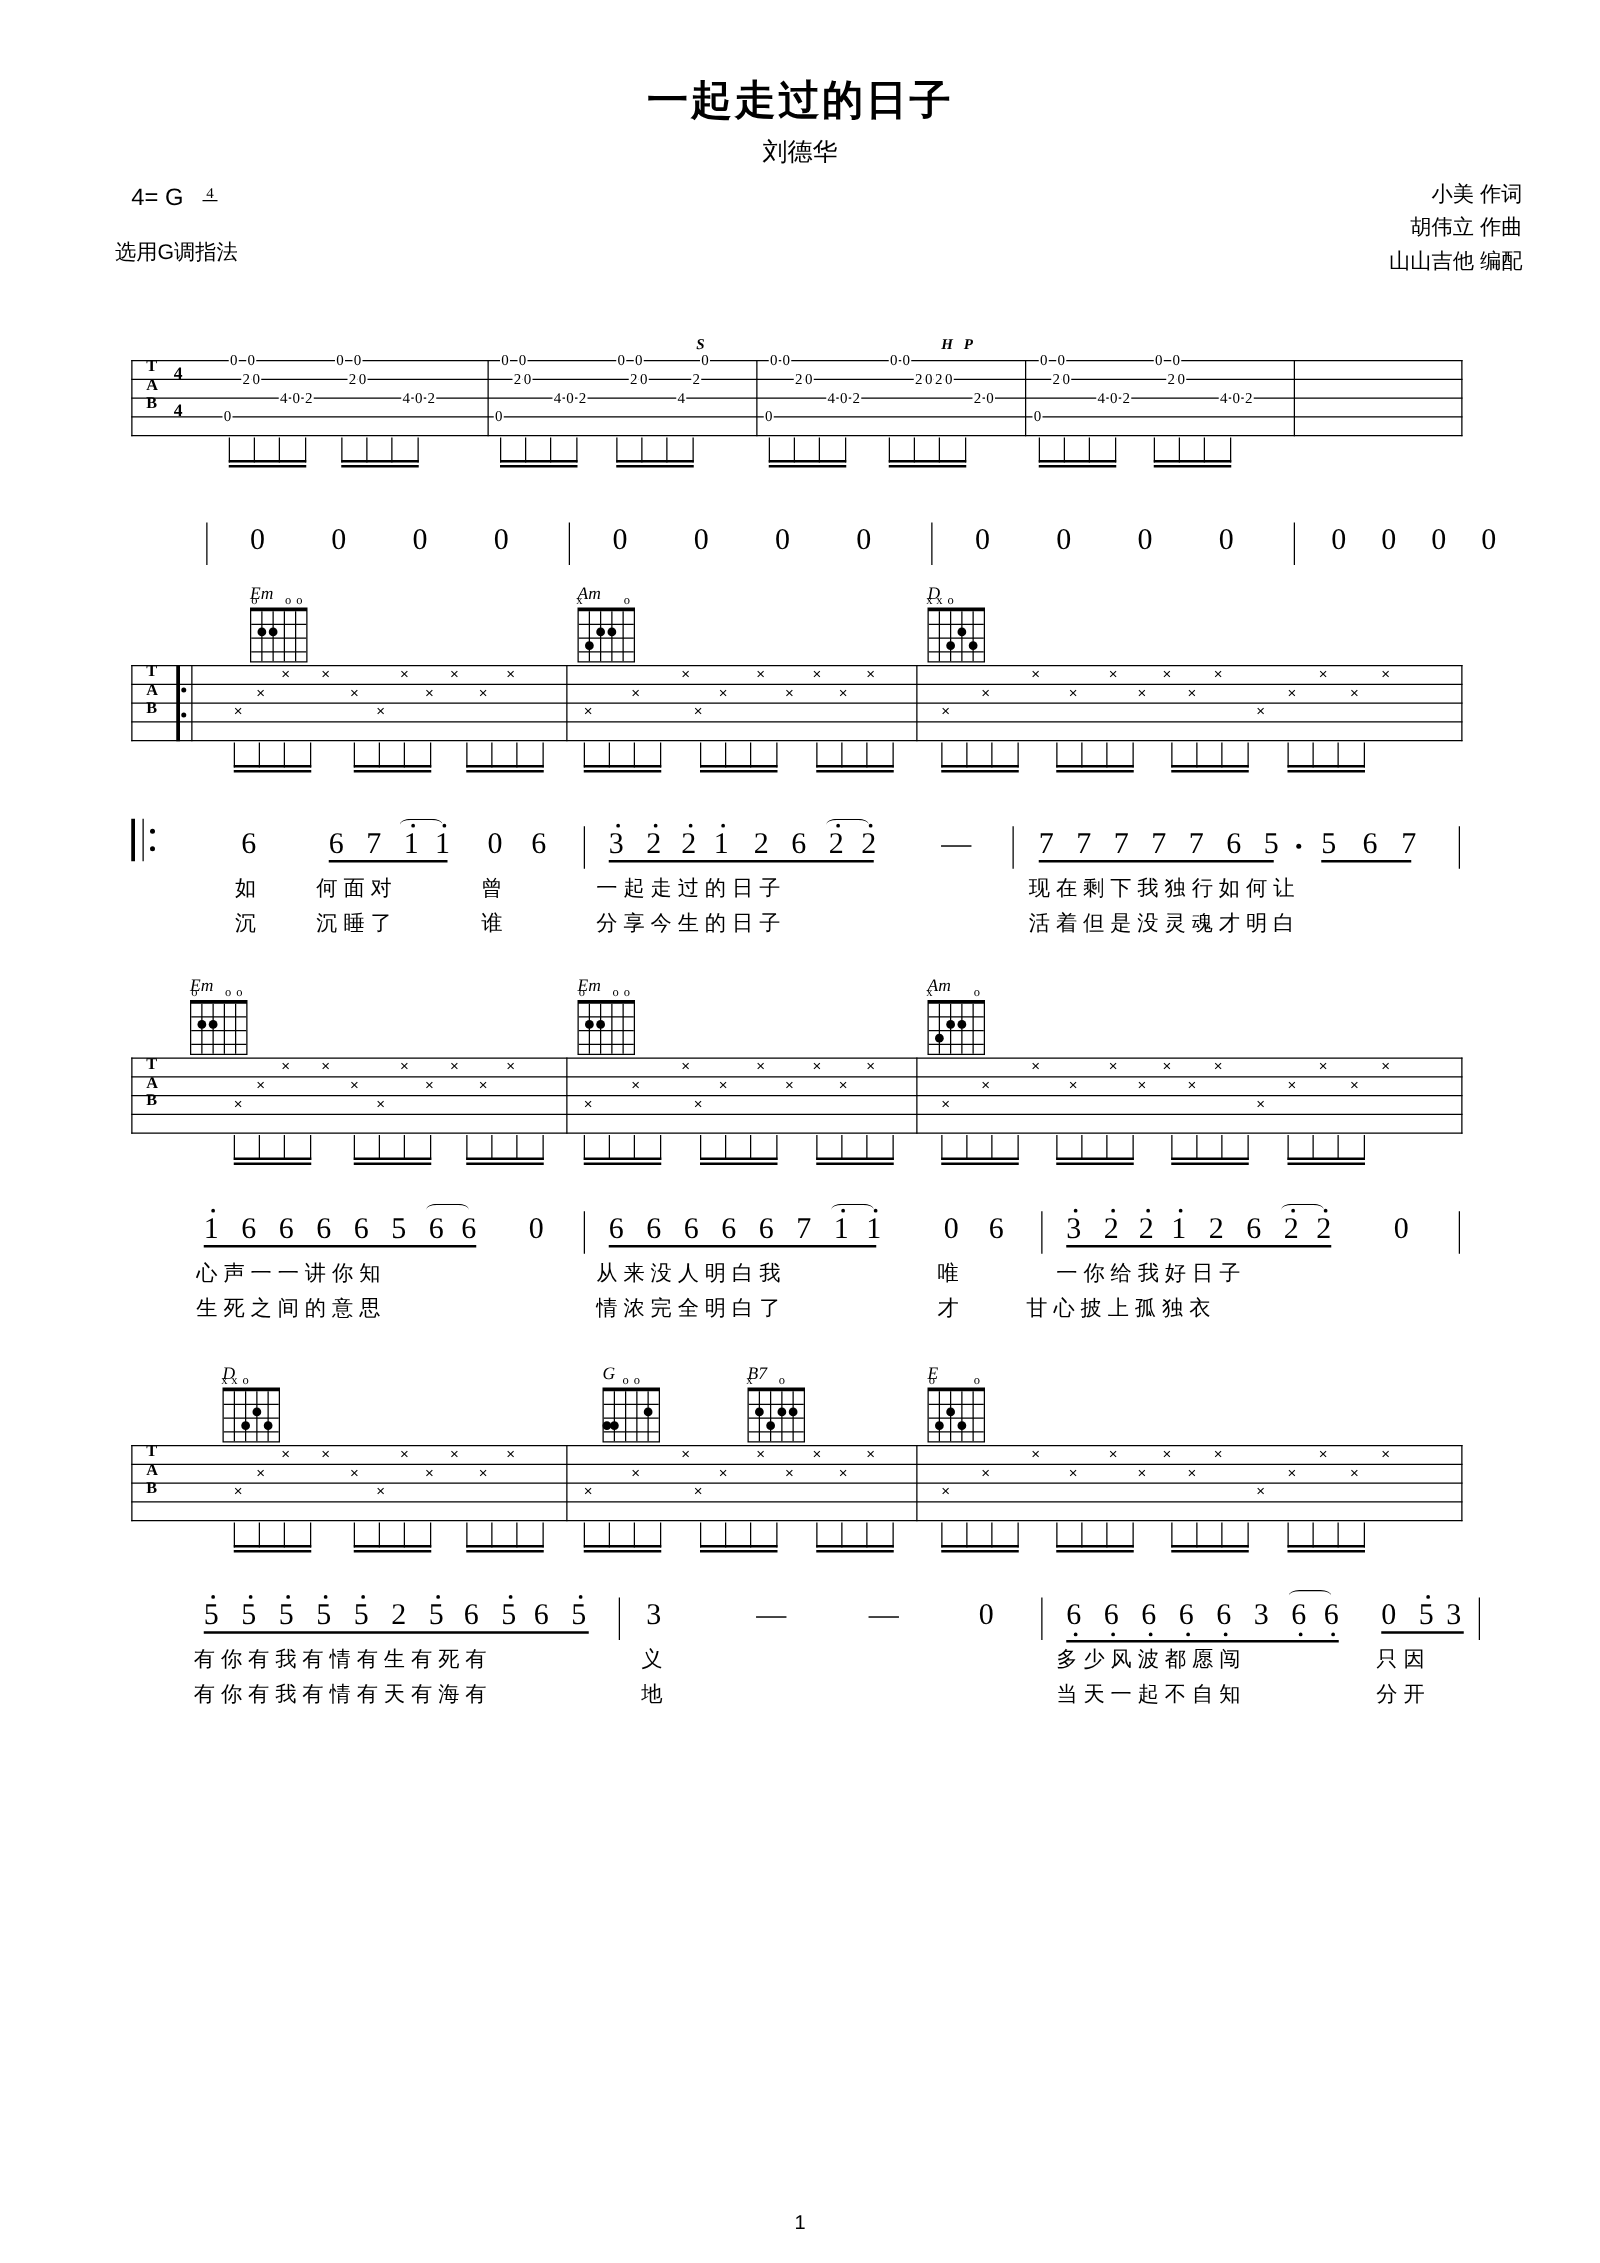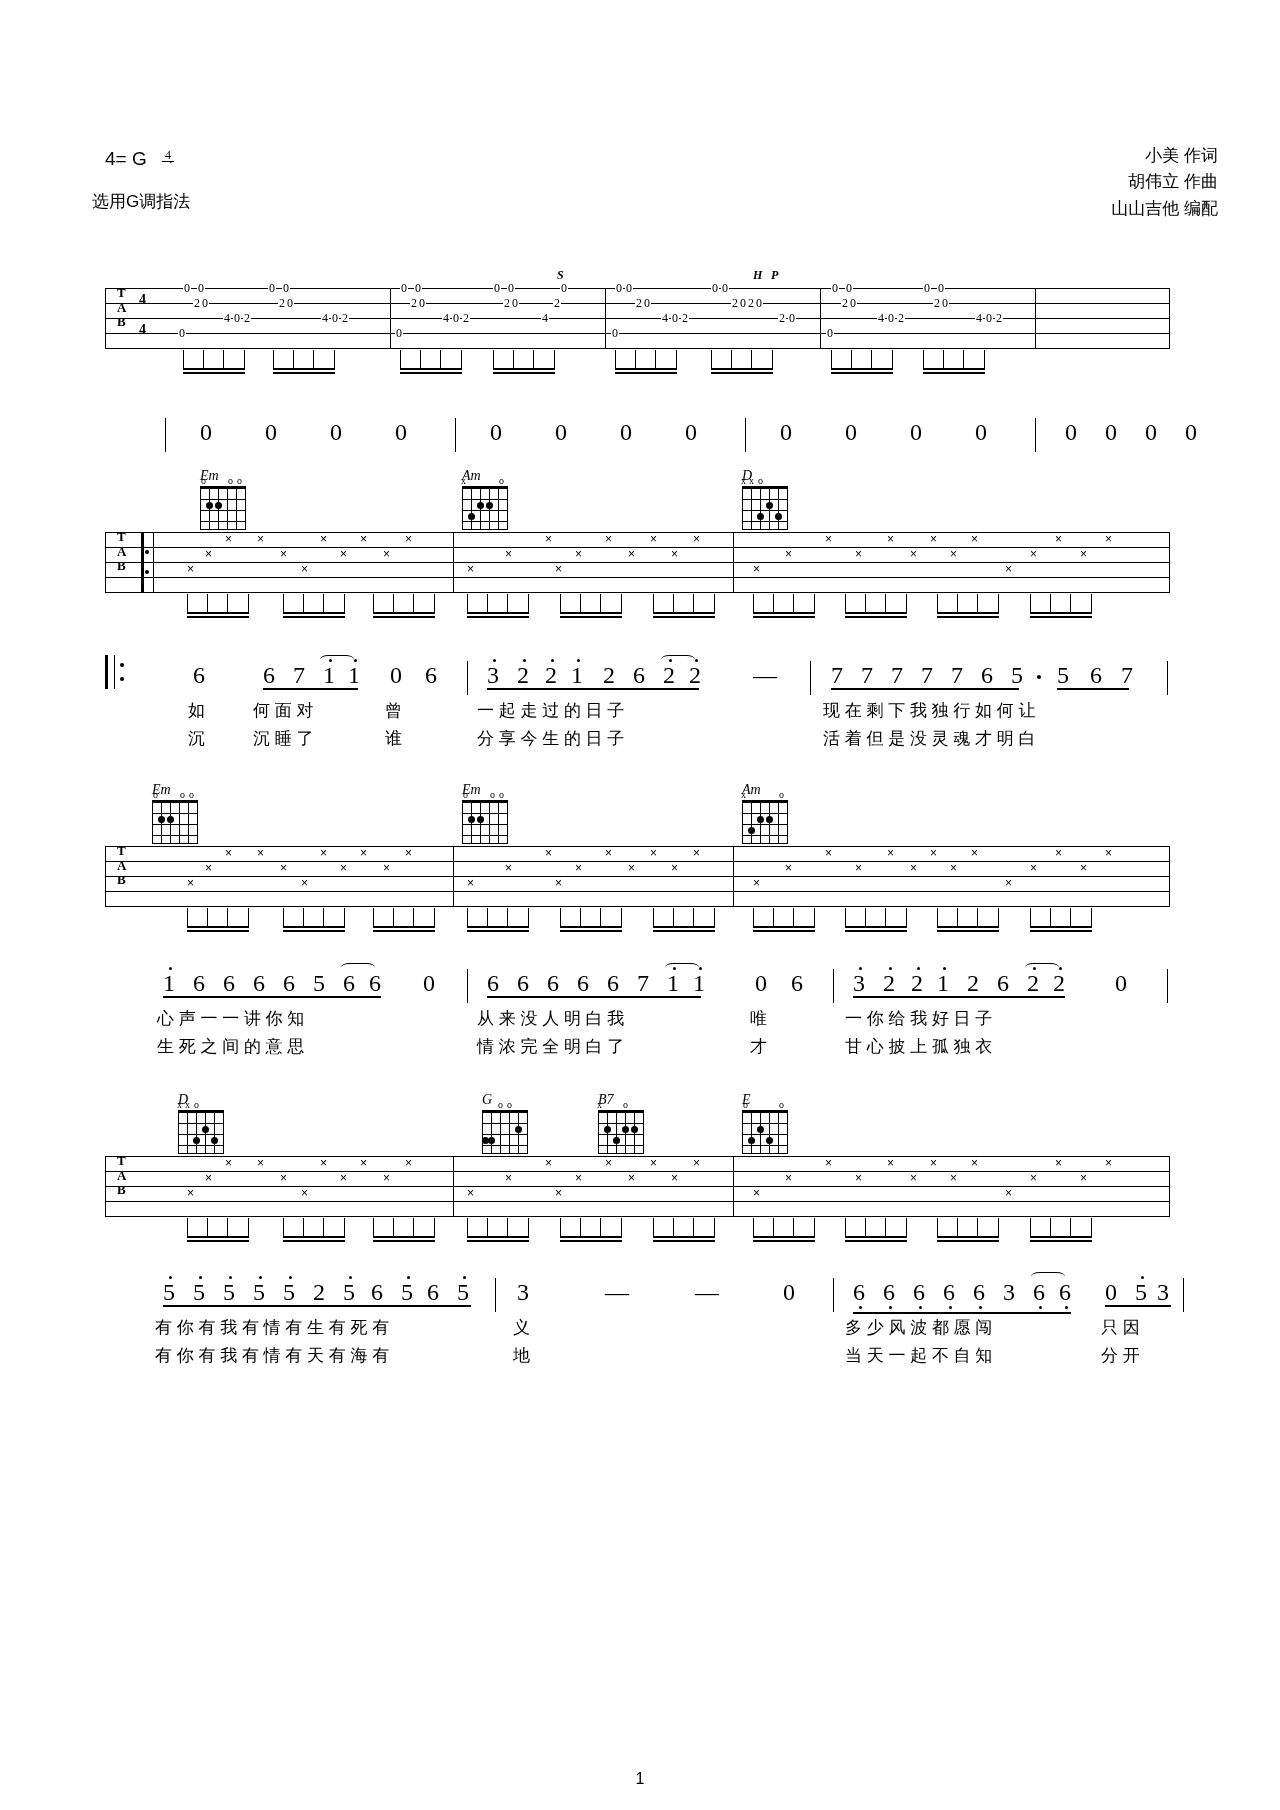--- a/index.html
+++ b/index.html
@@ -56,20 +56,22 @@
   .lyr{position:absolute;font-size:17px;white-space:nowrap;}
   .aug{position:absolute;width:4px;height:4px;border-radius:50%;background:#000;}
 
   .pagenum{position:absolute;bottom:22px;left:0;width:1280px;text-align:center;font-size:16px;}
 </style>
 </head>
 <body>
 
 <div class="page">
 
+  <div class="title">一起走过的日子</div>
+  <div class="artist">刘德华</div>
 
   <div class="keyinfo">
     <span>4= G</span>
     <span class="frac">
       <span class="num">4</span>
       <span class="den">4</span>
     </span>
   </div>
   <div class="fingering">选用G调指法</div>
 
@@ -703,21 +705,21 @@
     <div class="nbar" style="left:1062px;top:6px;"></div>
 
     <div class="lyr" style="left:52px;top:44px;">心 声 一 一 讲  你 知</div>
     <div class="lyr" style="left:372px;top:44px;">从 来 没 人 明  白 我</div>
     <div class="lyr" style="left:645px;top:44px;">唯</div>
     <div class="lyr" style="left:740px;top:44px;">一 你 给 我 好  日 子</div>
 
     <div class="lyr" style="left:52px;top:72px;">生 死 之 间 的  意 思</div>
     <div class="lyr" style="left:372px;top:72px;">情 浓 完 全 明  白 了</div>
     <div class="lyr" style="left:645px;top:72px;">才</div>
-    <div class="lyr" style="left:740px;top:72px;">甘 心 披 上 孤  独 衣</div>
+    <div class="lyr" style="left:716px;top:72px;">甘 心 披 上 孤  独 衣</div>
   </div>
 
   <div class="chord" style="top:1092px;left:178px;">
     <div class="nm">D</div>
     <div class="grid">
       <div class="v" style="left:8px"></div>
         <div class="v" style="left:17px"></div>
         <div class="v" style="left:26px"></div>
         <div class="v" style="left:35px"></div>
       <div class="h" style="top:10px"></div>

